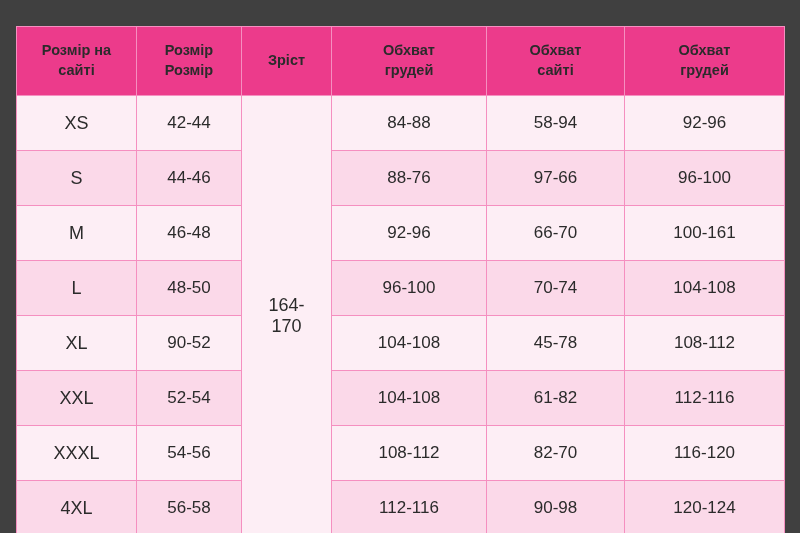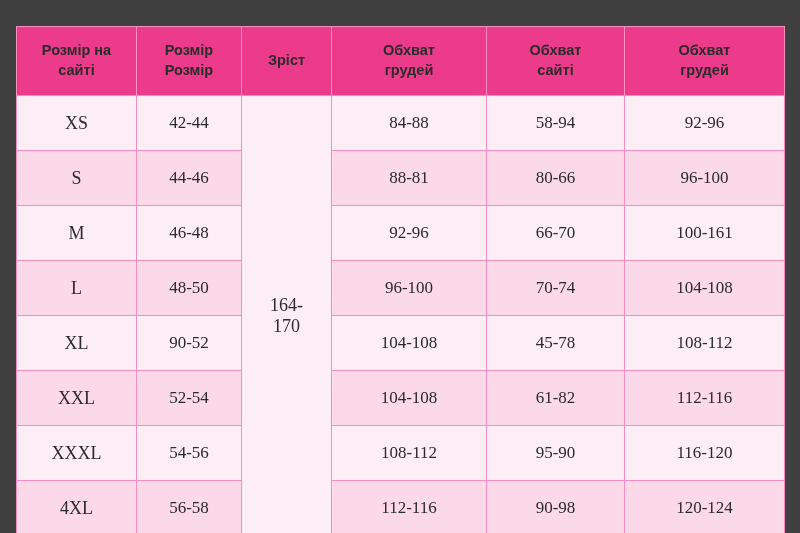--- a/index.html
+++ b/index.html
@@ -43,21 +43,21 @@
     font-size: 14.5px;
     line-height: 1.35;
     padding: 10px 4px;
     border: 1px solid #ec3b8b;
     height: 48px;
   }
   thead th .hdr-line {
     display: block;
   }
   tbody td {
-    font-family: Liberation Serif, serif;
+    font-family: Liberation Sans, sans-serif;
     font-size: 17px;
     height: 50px;
     padding: 2px 16px;
     margin-left: 27px;
   }
   tbody tr:nth-child(odd) td {
     background: #fdeef5;
   }
   tbody tr:nth-child(even) td {
     background: #fbd9e9;
@@ -122,22 +122,22 @@
         <td class="col-size">XS</td>
         <td>42-44</td>
         <td class="height-cell" rowspan="8">164-170</td>
         <td>84-88</td>
         <td>58-94</td>
         <td>92-96</td>
       </tr>
       <tr>
         <td class="col-size">S</td>
         <td>44-46</td>
-        <td>88-81</td>
-        <td>80-66</td>
+        <td>88-76</td>
+        <td>97-66</td>
         <td>96-100</td>
       </tr>
       <tr>
         <td class="col-size">M</td>
         <td>46-48</td>
         <td>92-96</td>
         <td>66-70</td>
         <td>100-161</td>
       </tr>
       <tr>
@@ -158,21 +158,21 @@
         <td class="col-size">XXL</td>
         <td>52-54</td>
         <td>104-108</td>
         <td>61-82</td>
         <td>112-116</td>
       </tr>
       <tr>
         <td class="col-size">XXXL</td>
         <td>54-56</td>
         <td>108-112</td>
-        <td>95-90</td>
+        <td>82-70</td>
         <td>116-120</td>
       </tr>
       <tr>
         <td class="col-size">4XL</td>
         <td>56-58</td>
         <td>112-116</td>
         <td>90-98</td>
         <td>120-124</td>
       </tr>
     </tbody>

